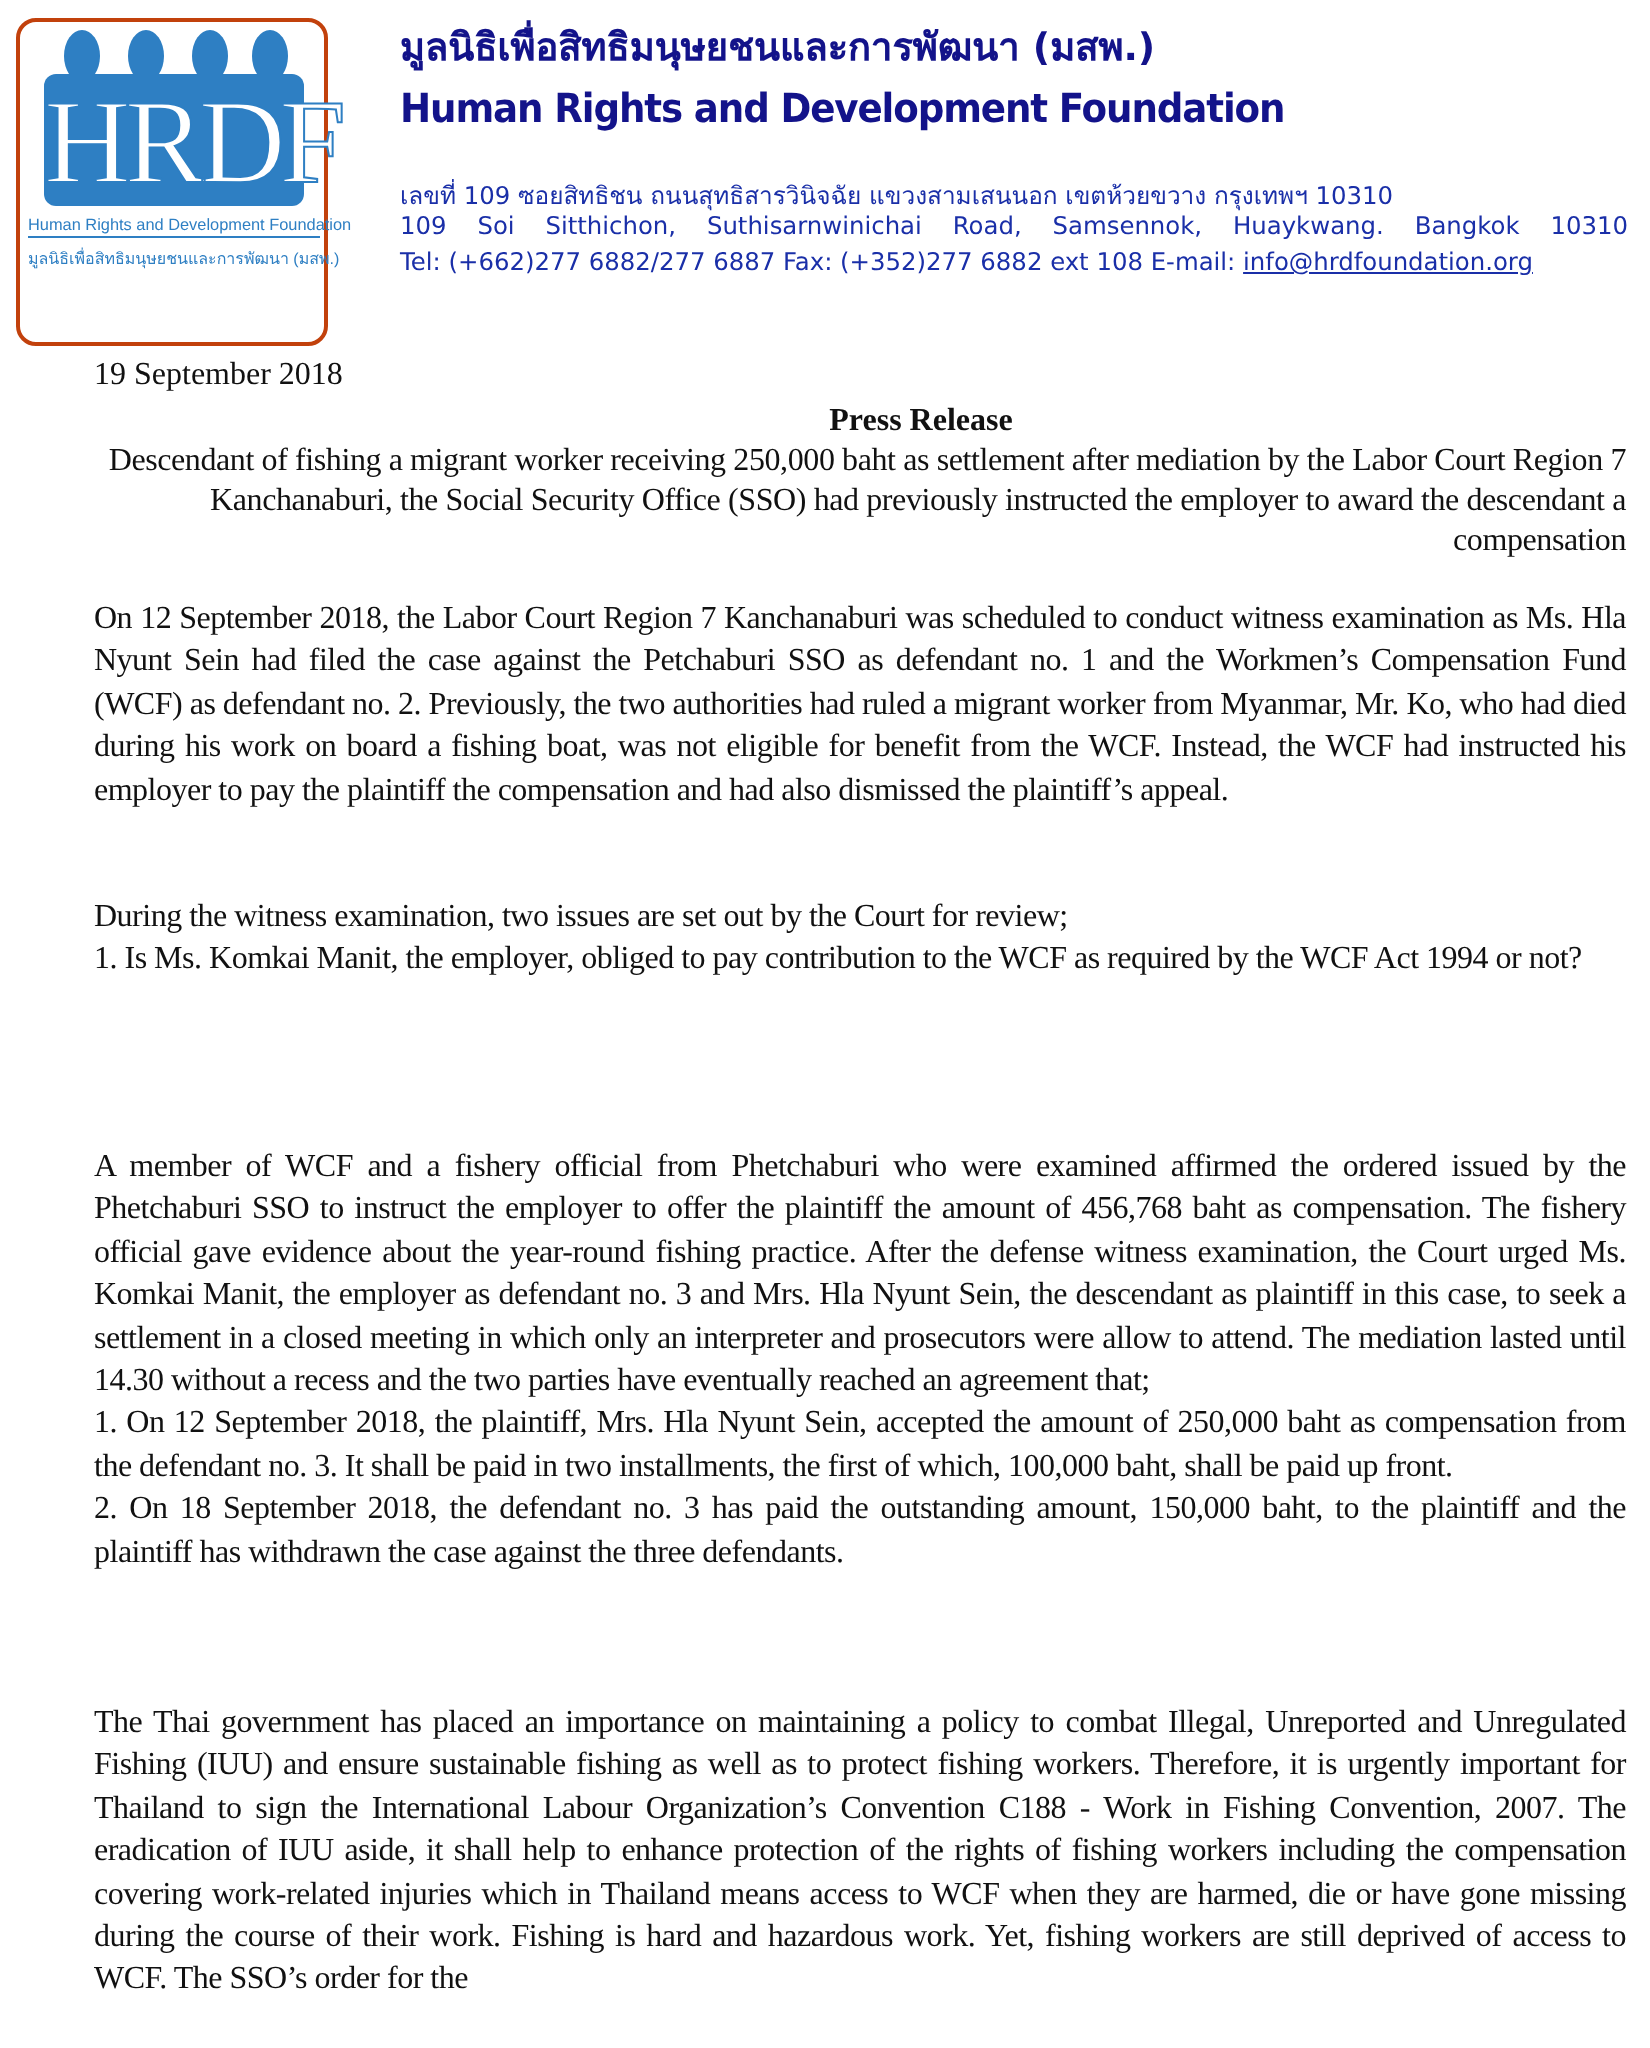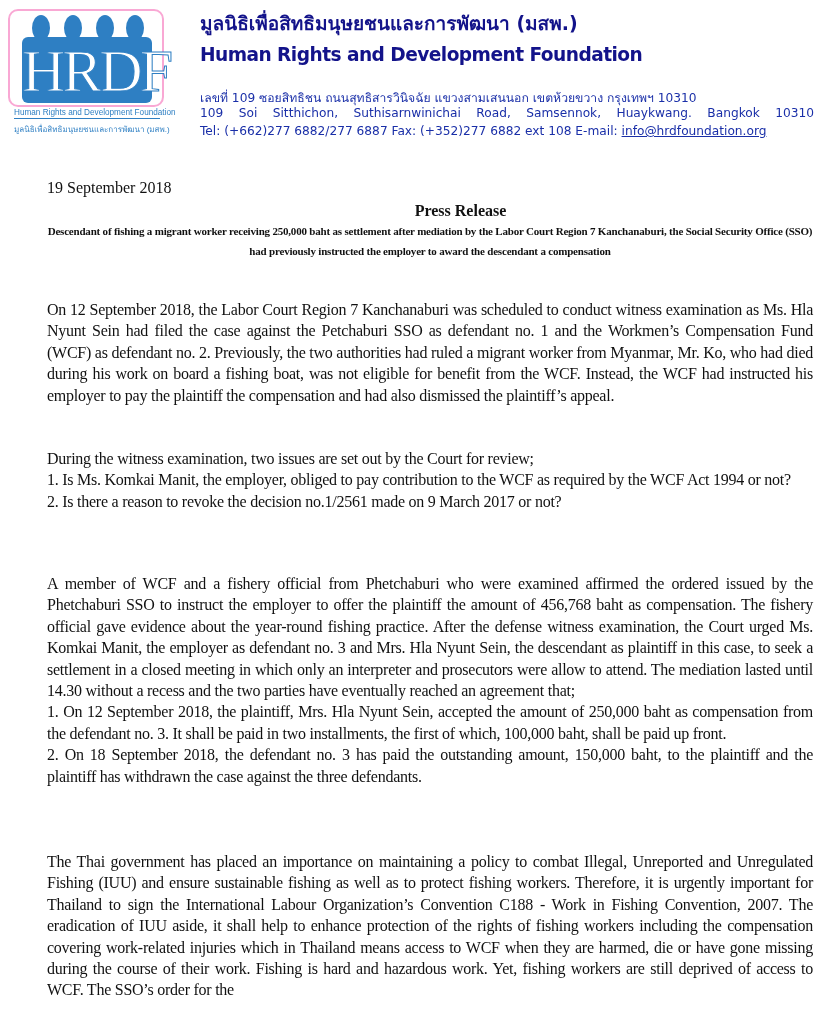--- a/index.html
+++ b/index.html
@@ -1,33 +1,33 @@
 <!DOCTYPE html>
 <html><head>
 <meta charset="utf-8">
 <style>
   html, body { margin:0; padding:0; background:#ffffff; }
   body { width:825px; height:1024px; overflow:hidden; position:relative; font-family:"Liberation Serif", serif; color:#111; }
-  .logo { position:absolute; left:8px; top:9px; width:156px; height:98px; border:2px solid #f9a8d4; border-radius:10px; box-sizing:border-box; background:#fff; }
+  .logo { position:absolute; left:8px; top:9px; width:156px; height:164px; border:2px solid #c2410c; border-radius:10px; box-sizing:border-box; background:#fff; }
   .logo .dots { position:absolute; top:4px; left:20px; width:116px; height:26px; }
   .logo .dot { position:absolute; top:0; width:18px; height:26px; border-radius:50%; background:#2e7fc3; }
   .logo .bar { position:absolute; left:12px; top:26px; width:130px; height:66px; background:#2e7fc3; border-radius:6px; }
   .logo .letters { position:absolute; left:12px; top:30px; width:130px; text-align:center; font-family:"Liberation Serif", serif; font-size:60px; line-height:60px; color:#fff; letter-spacing:-3px; -webkit-text-stroke:1px #2e7fc3; }
   .logo .en { position:absolute; left:4px; top:97px; width:146px; font-family:"Liberation Sans", sans-serif; font-size:8.2px; color:#2e7fc3; text-align:center; border-bottom:1px solid #2e7fc3; padding-bottom:1px; white-space:nowrap; }
   .logo .th { position:absolute; left:4px; top:112px; width:146px; font-family:"Liberation Sans", sans-serif; font-size:8px; color:#2e7fc3; text-align:center; white-space:nowrap; }
   .org-th { position:absolute; left:200px; top:8px; font-family:"DejaVu Sans", sans-serif; font-weight:bold; font-size:19px; color:#13138a; white-space:nowrap; }
   .org-en { position:absolute; left:200px; top:42px; font-family:"DejaVu Sans", sans-serif; font-weight:bold; font-size:20px; color:#13138a; white-space:nowrap; letter-spacing:-0.6px; transform:scaleX(0.93); transform-origin:left; }
   .addr { position:absolute; left:200px; font-family:"DejaVu Sans", sans-serif; font-size:12.2px; color:#1a2fa8; white-space:nowrap; }
   .addr1 { top:88px; }
   .addr2 { top:106px; width:614px; text-align:justify; text-align-last:justify; }
   .addr3 { top:124px; }
   .addr3 a { color:#1a2fa8; text-decoration:underline; }
   .date { position:absolute; left:47px; top:179px; font-size:16px; }
   .title { position:absolute; left:0; width:825px; top:202px; text-align:center; font-weight:bold; font-size:16px;margin-left:48px; }
-  .headline { position:absolute; left:47px; width:766px; top:221px; text-align:center; font-weight:bold; font-size:11px; line-height:20px; letter-spacing:-0.2px; }
+  .headline { position:absolute; left:47px; width:766px; top:221px; text-align:right; font-weight:normal; font-size:16px; line-height:20px; letter-spacing:-0.2px; }
   .para { position:absolute; left:47px; width:766px; font-size:16px; line-height:21.4px; text-align:justify; letter-spacing:-0.25px; }
   .para .line { display:block; }
   .p1 { top:299px; }
   .p2 { top:448px; }
   .p3 { top:573px;font-family:Liberation Serif, serif; }
   .p4 { top:851px; }
 </style>
 </head>
 <body>
 
@@ -56,21 +56,20 @@
 <div class="title">Press Release</div>
 <div class="headline">Descendant of fishing a migrant worker receiving 250,000 baht as settlement after mediation by the Labor Court Region 7 Kanchanaburi, the Social Security Office (SSO) had previously instructed the employer to award the descendant a compensation</div>
 
 <div class="para p1">
   <span class="line">On 12 September 2018, the Labor Court Region 7 Kanchanaburi was scheduled to conduct witness examination as Ms. Hla Nyunt Sein had filed the case against the Petchaburi SSO as defendant no. 1 and the Workmen’s Compensation Fund (WCF) as defendant no. 2. Previously, the two authorities had ruled a migrant worker from Myanmar, Mr. Ko, who had died during his work on board a fishing boat, was not eligible for benefit from the WCF. Instead, the WCF had instructed his employer to pay the plaintiff the compensation and had also dismissed the plaintiff’s appeal.</span>
 </div>
 
 <div class="para p2">
   <span class="line">During the witness examination, two issues are set out by the Court for review;</span>
   <span class="line">1. Is Ms. Komkai Manit, the employer, obliged to pay contribution to the WCF as required by the WCF Act 1994 or not?</span>
-  <span class="line">2. Is there a reason to revoke the decision no.1/2561 made on 9 March 2017 or not?</span>
 </div>
 
 <div class="para p3">
   <span class="line">A member of WCF and a fishery official from Phetchaburi who were examined affirmed the ordered issued by the Phetchaburi SSO to instruct the employer to offer the plaintiff the amount of 456,768 baht as compensation. The fishery official gave evidence about the year-round fishing practice. After the defense witness examination, the Court urged Ms. Komkai Manit, the employer as defendant no. 3 and Mrs. Hla Nyunt Sein, the descendant as plaintiff in this case, to seek a settlement in a closed meeting in which only an interpreter and prosecutors were allow to attend. The mediation lasted until 14.30 without a recess and the two parties have eventually reached an agreement that;</span>
   <span class="line">1. On 12 September  2018, the plaintiff, Mrs. Hla Nyunt Sein, accepted the amount of 250,000 baht as compensation from the defendant no. 3. It shall be paid in two installments, the first of which, 100,000 baht, shall be paid up front.</span>
   <span class="line">2. On 18 September 2018, the defendant no. 3 has paid the outstanding amount, 150,000 baht, to the plaintiff and the plaintiff has withdrawn the case against the three defendants.</span>
 </div>
 
 <div class="para p4">
   <span class="line">The Thai government has placed an importance on maintaining a policy to combat Illegal, Unreported and Unregulated Fishing (IUU) and ensure sustainable fishing as well as to protect fishing workers. Therefore, it is urgently important for Thailand to sign the International Labour Organization’s Convention C188 - Work in Fishing Convention, 2007. The eradication of IUU aside, it shall help to enhance protection of the rights of fishing workers including the compensation covering work-related injuries which in Thailand means access to WCF when they are harmed, die or have gone missing during the course of their work. Fishing is hard and hazardous work. Yet, fishing workers are still deprived of access to WCF. The SSO’s order for the</span>

